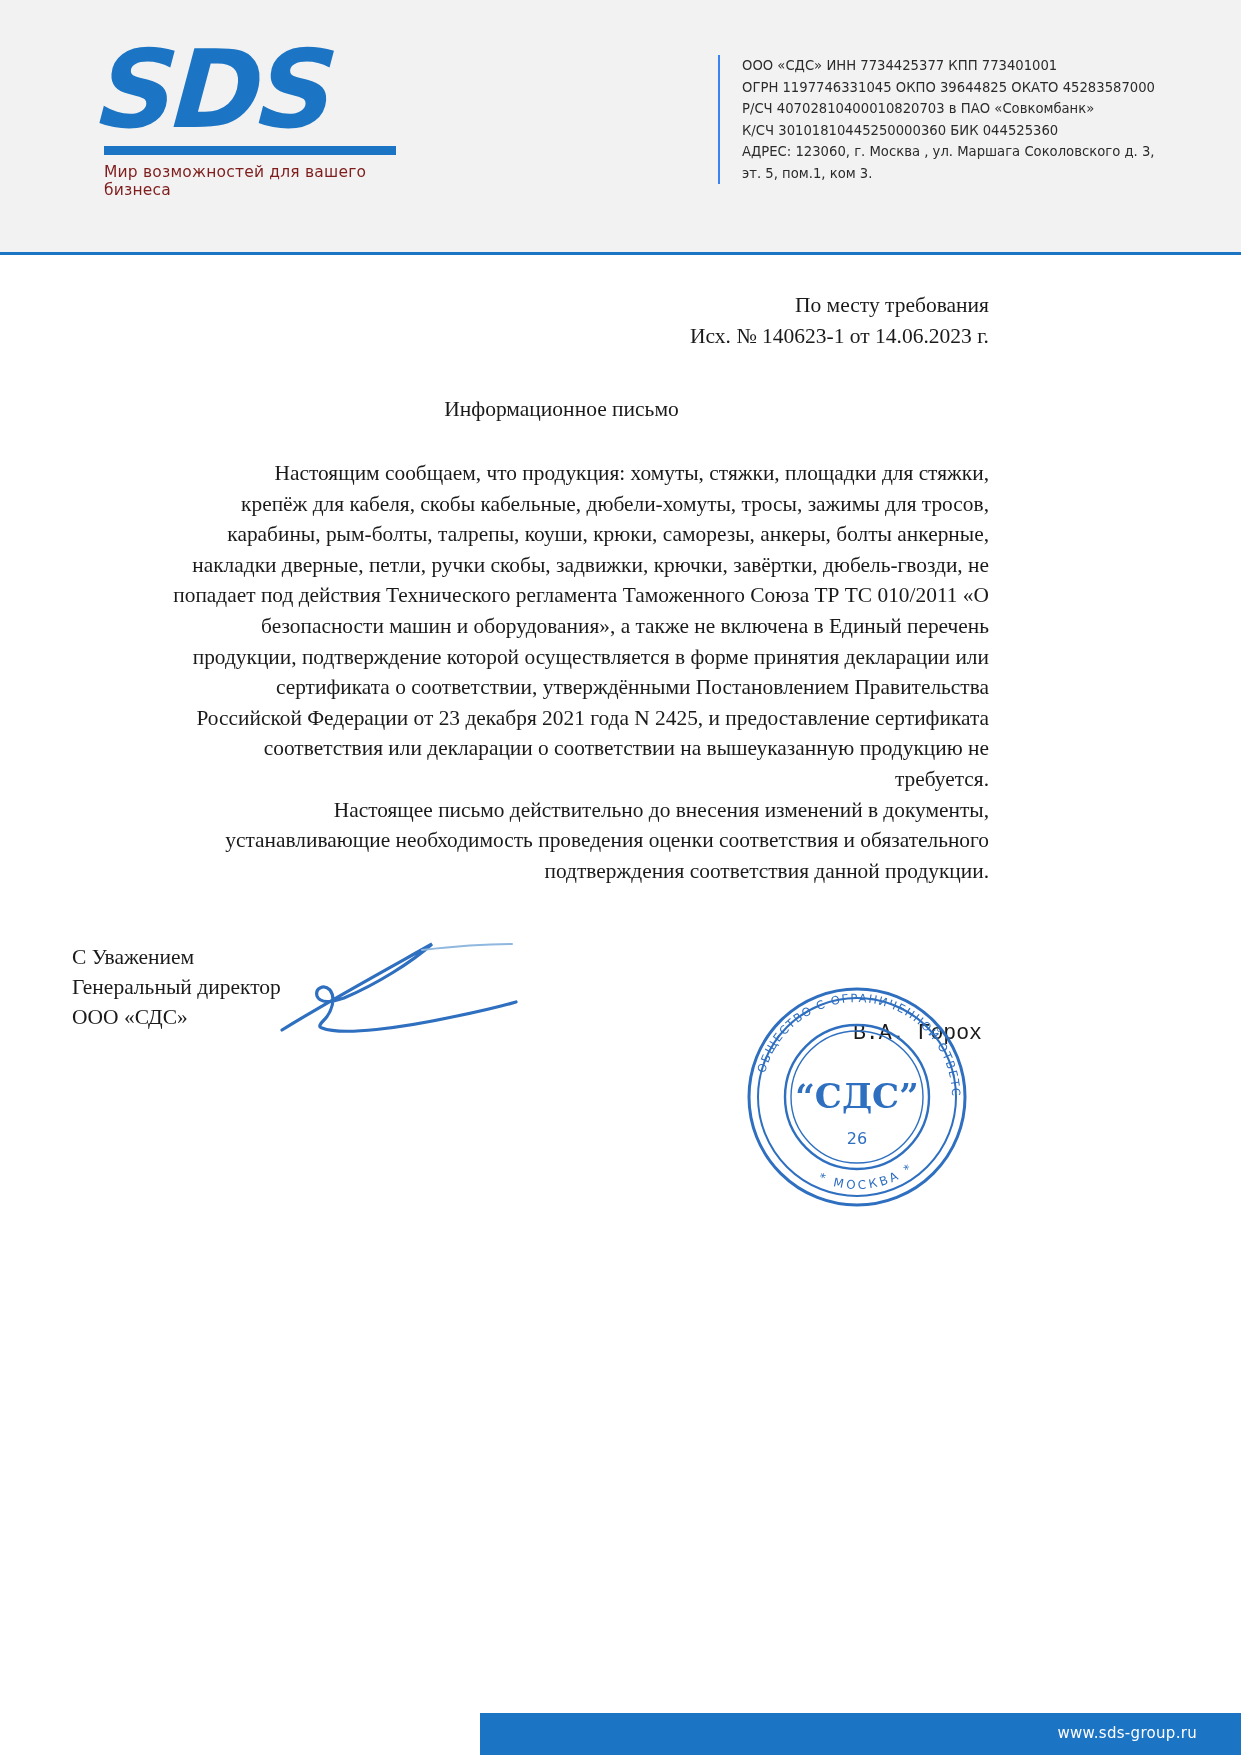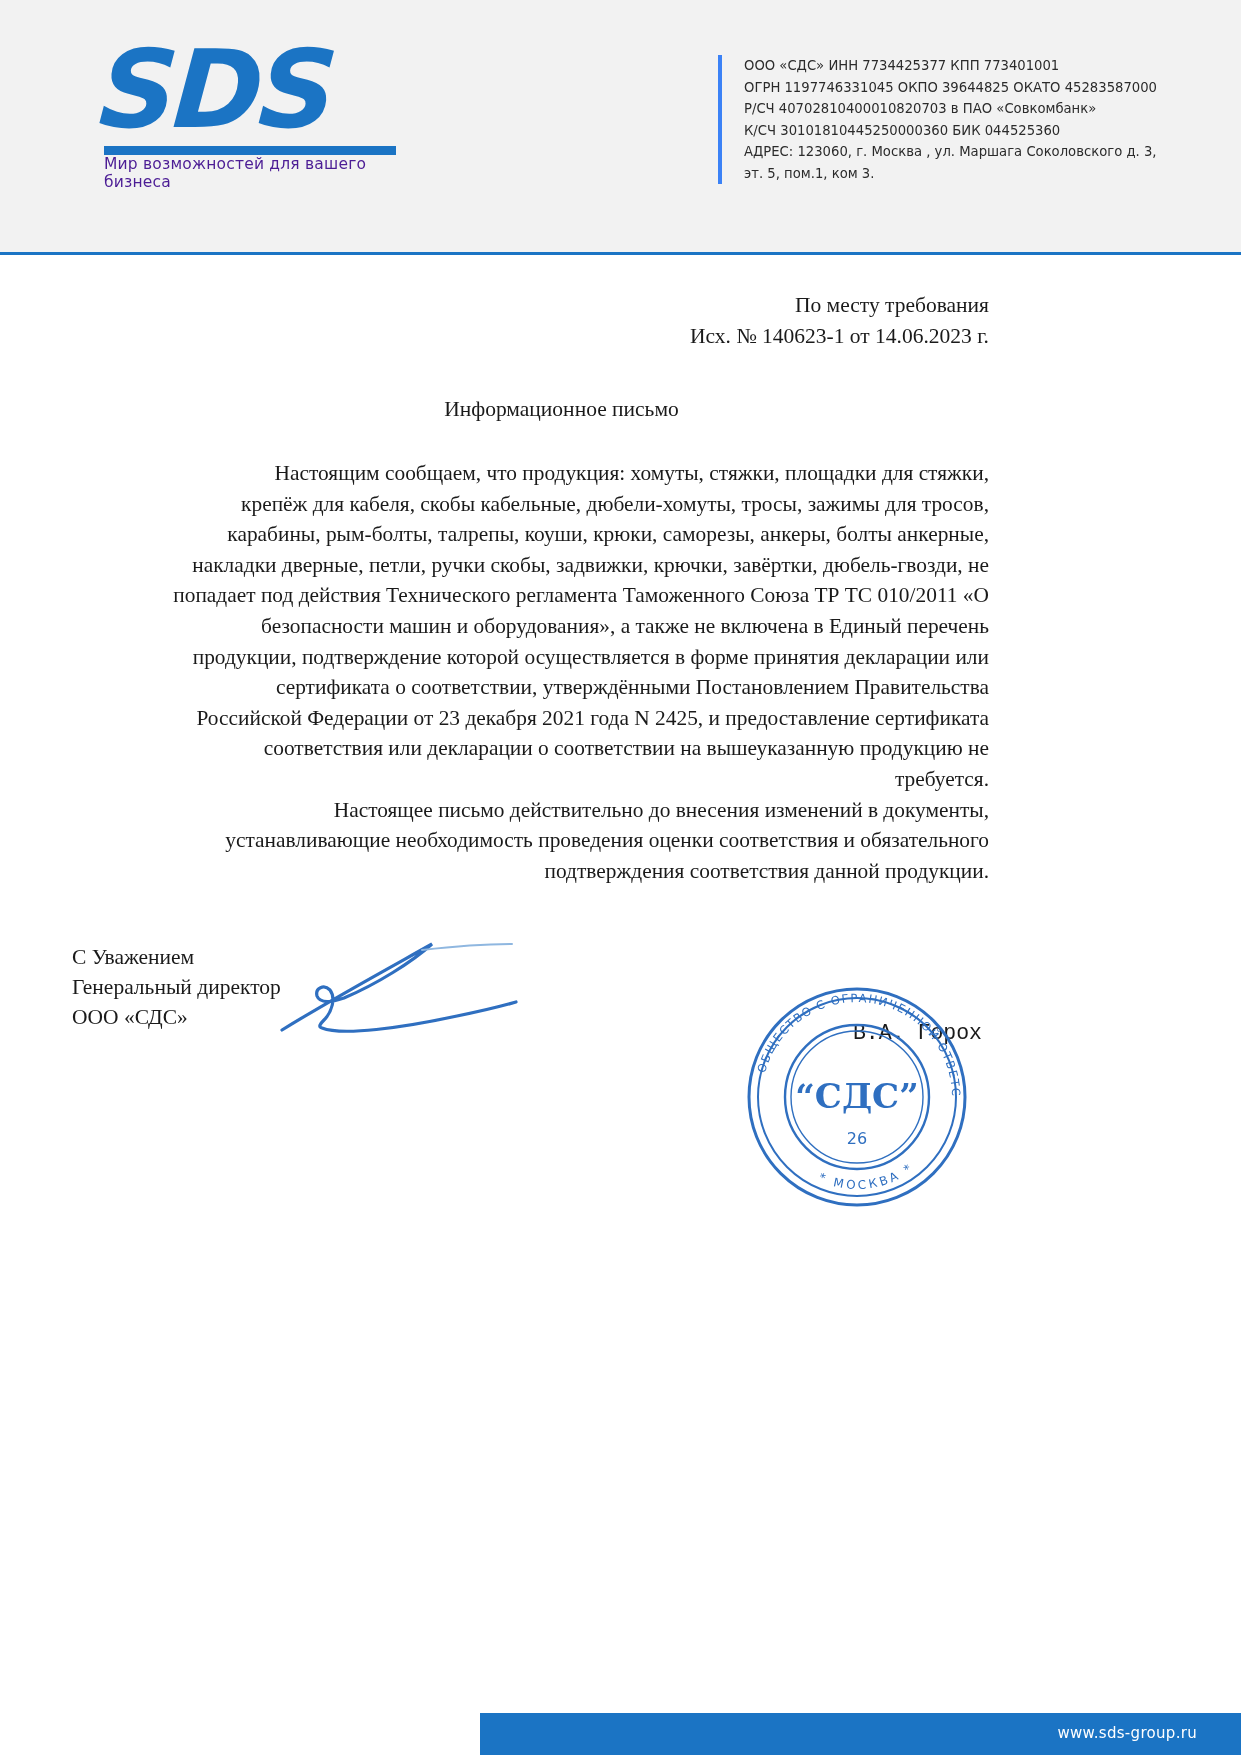--- a/index.html
+++ b/index.html
@@ -47,32 +47,32 @@
   .logo-underline {
     width: 292px;
     height: 9px;
     background: #1b74c4;
     margin-top: 4px;
     margin-left: 4px;
   }
   .logo-tagline {
     font-family: "DejaVu Sans", sans-serif;
     font-size: 15.5px;
-    color: #4c1d95;
-    margin-top: 0;
+    color: #7f1d1d;
+    margin-top: 8px;
     margin-left: 4px;
     letter-spacing: 0.2px;
   }
 
   .requisites {
     position: absolute;
     left: 718px;
     top: 55px;
     padding-left: 22px;
-    border-left: 4px solid #3b82f6;
+    border-left: 2px solid #3b82f6;
     font-family: "DejaVu Sans", sans-serif;
     font-size: 13.2px;
     line-height: 21.5px;
     color: #2b2b2b;
     width: 420px;
   }
 
   
   .page {
     position: absolute;

